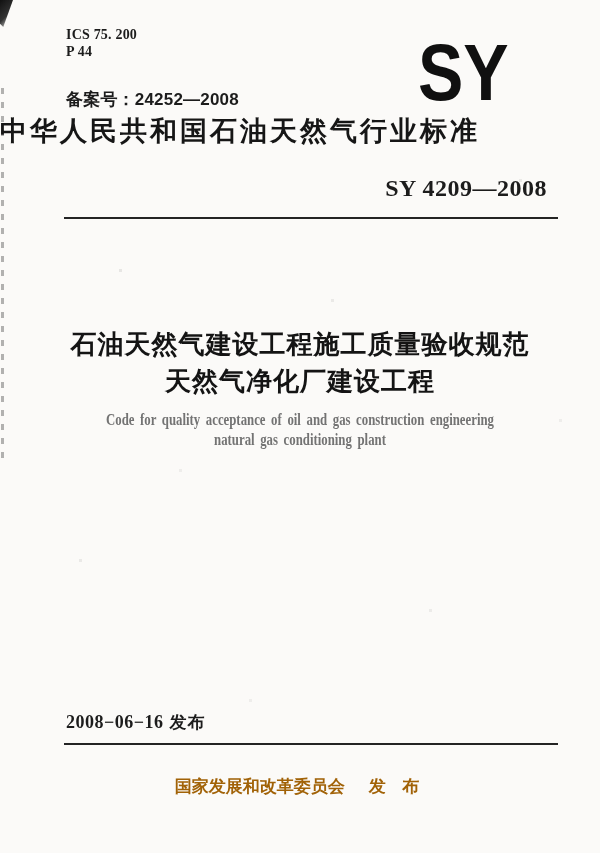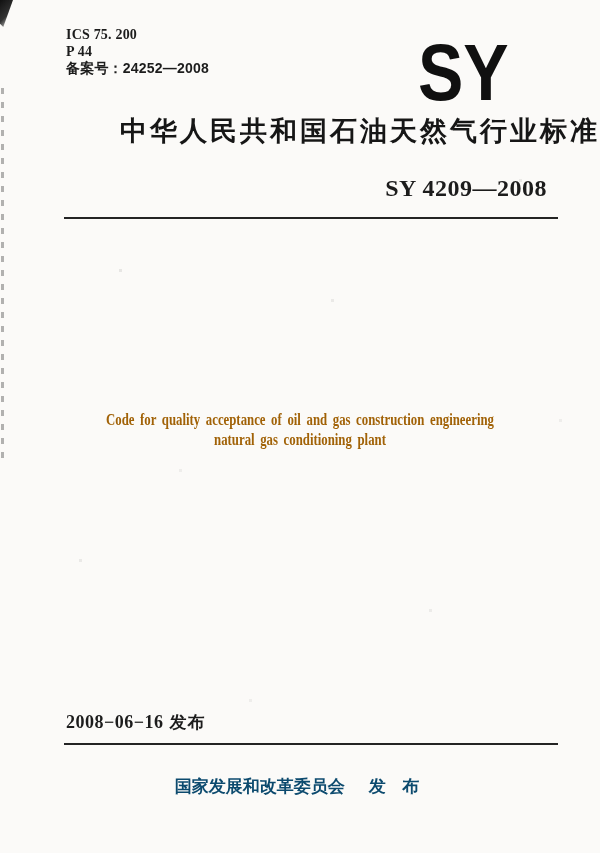--- a/index.html
+++ b/index.html
@@ -54,40 +54,40 @@
 
   
   .meta {
     position: absolute;
     left: 66px; top: 27px;
     font-weight: bold;
     font-size: 14px;
     line-height: 16.5px;
     letter-spacing: 0.2px;
   }
-  .meta .record { font-size: 14px; }
+  .meta .record { font-size: 17px; margin-top: 32px; }
 
   
   .sy-logo {
     position: absolute;
     top: 33px; right: 91px;
     font-weight: bold;
     font-size: 80px;
     line-height: 80px;
     letter-spacing: 0px;
     transform: scaleX(0.85);
     transform-origin: top right;
     color: #101010;
   }
 
   
   .org-title {
     position: absolute;
     top: 113px; left: 0; right: 0;
-    text-align: right;
+    text-align: left;
     font-weight: bold;
     font-size: 27px;
     letter-spacing: 3px;
     color: #161616;
     white-space: nowrap;
   }
 
   .std-no {
     position: absolute;
     top: 175px; right: 53px;
@@ -120,21 +120,21 @@
   }
 
   
   .title-en {
     position: absolute;
     top: 410px; left: 0; right: 0;
     text-align: center;
     font-weight: bold;
     font-size: 16px;
     line-height: 20px;
-    color: #a16207;
+    color: #737373;
   }
   .title-en .en-line {
     display: block;
     transform: scaleX(0.8);
     transform-origin: center;
     word-spacing: 3px;
     white-space: nowrap;
   }
 
   
@@ -157,21 +157,21 @@
     letter-spacing: 1px;
   }
 
   
   .publisher-row {
     position: absolute;
     top: 775px; left: 0; right: 0;
     text-align: center;
     font-weight: bold;
     font-size: 17px;
-    color: #0c4a6e;
+    color: #a16207;
     white-space: nowrap;
   }
   .publisher-row .publish-label {
     margin-left: 24px;
     letter-spacing: 6px;
   }
 </style>
 </head>
 <body>
 
@@ -188,20 +188,24 @@
   </div>
 
   <div class="sy-logo sans">SY</div>
 
   <div class="org-title sans">中华人民共和国石油天然气行业标准</div>
 
   <div class="std-no serif">SY 4209—2008</div>
 
   <div class="rule top-rule"></div>
 
+  <div class="title-cn sans">
+    <div>石油天然气建设工程施工质量验收规范</div>
+    <div>天然气净化厂建设工程</div>
+  </div>
 
   <div class="title-en serif">
     <span class="en-line">Code for quality acceptance of oil and gas construction engineering</span>
     <span class="en-line">natural gas conditioning plant</span>
   </div>
 
   <div class="dates">
     <div class="issue">
       <span class="date-value serif">2008−06−16</span><span class="date-label sans">发布</span>
     </div>

